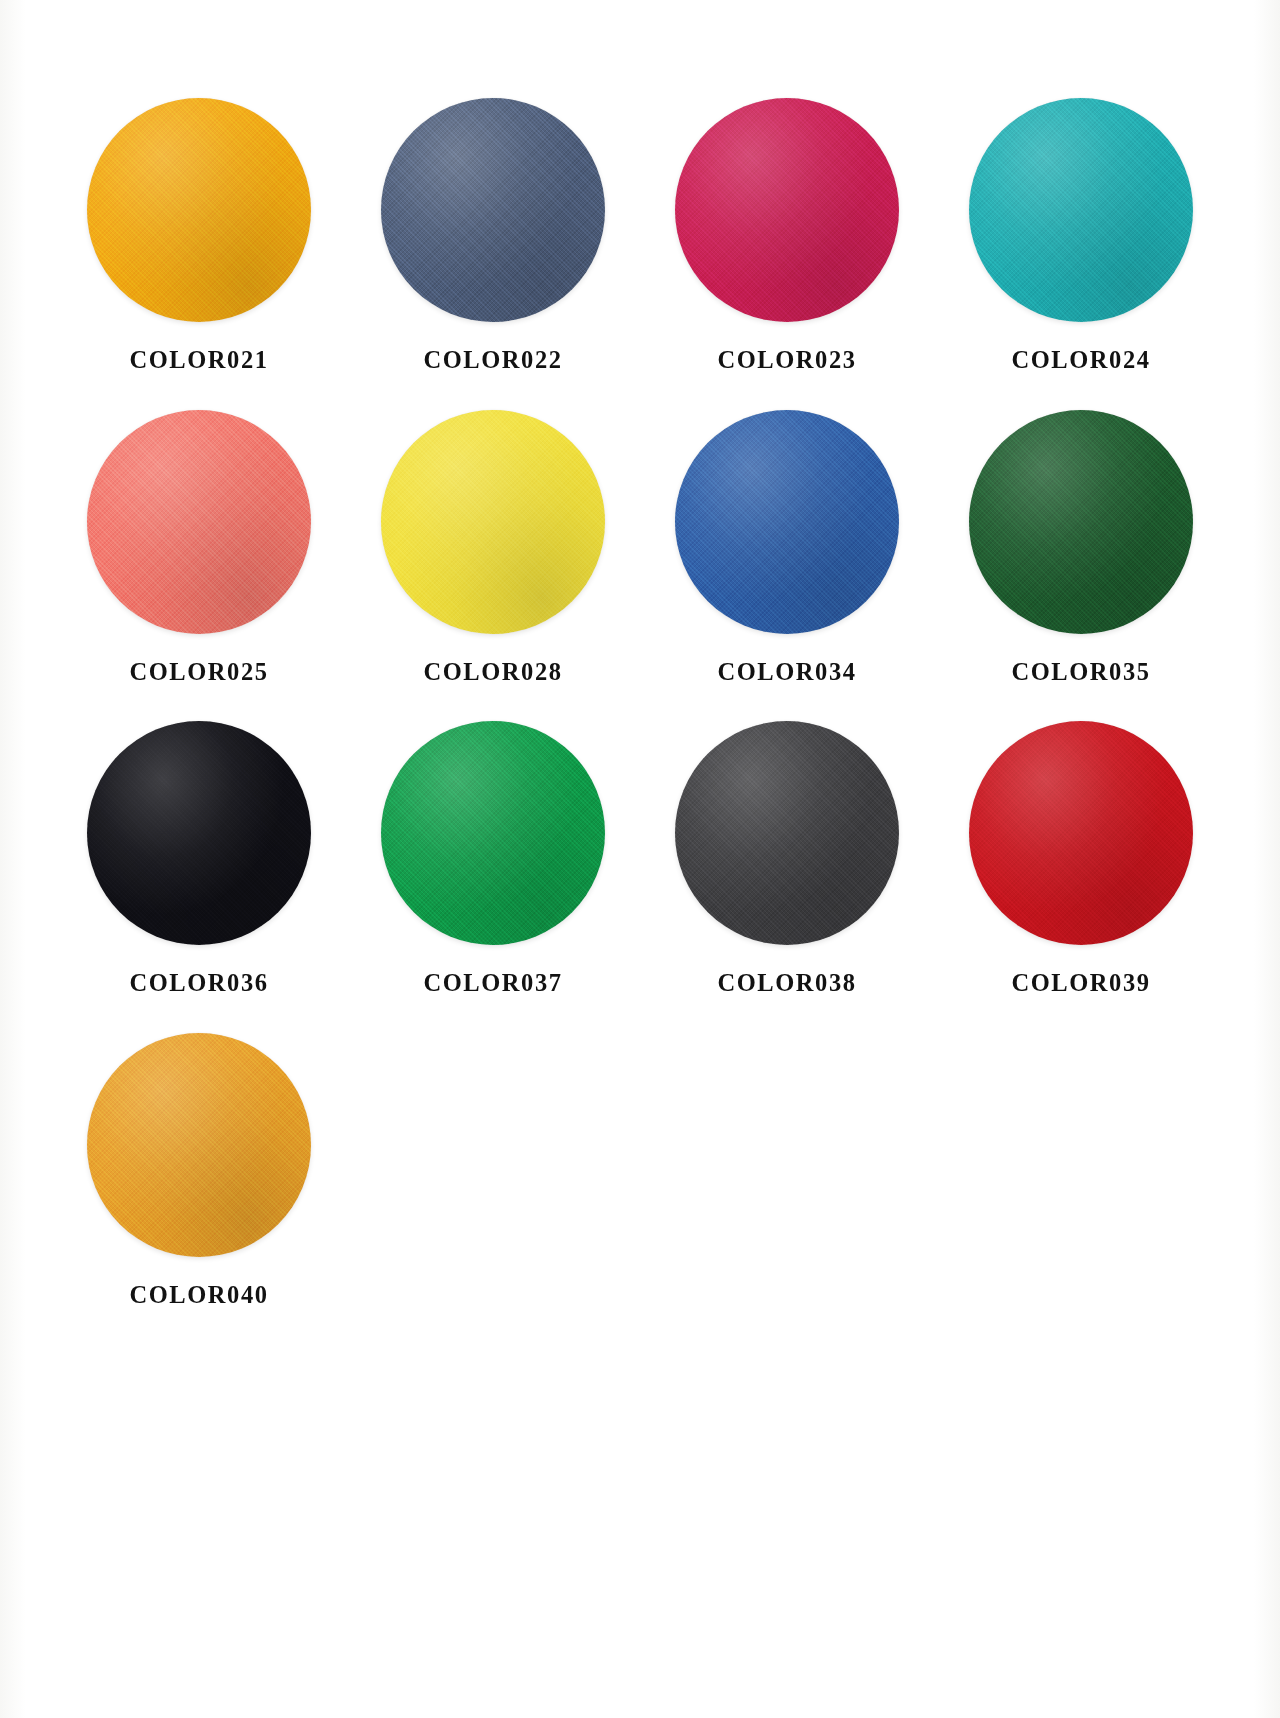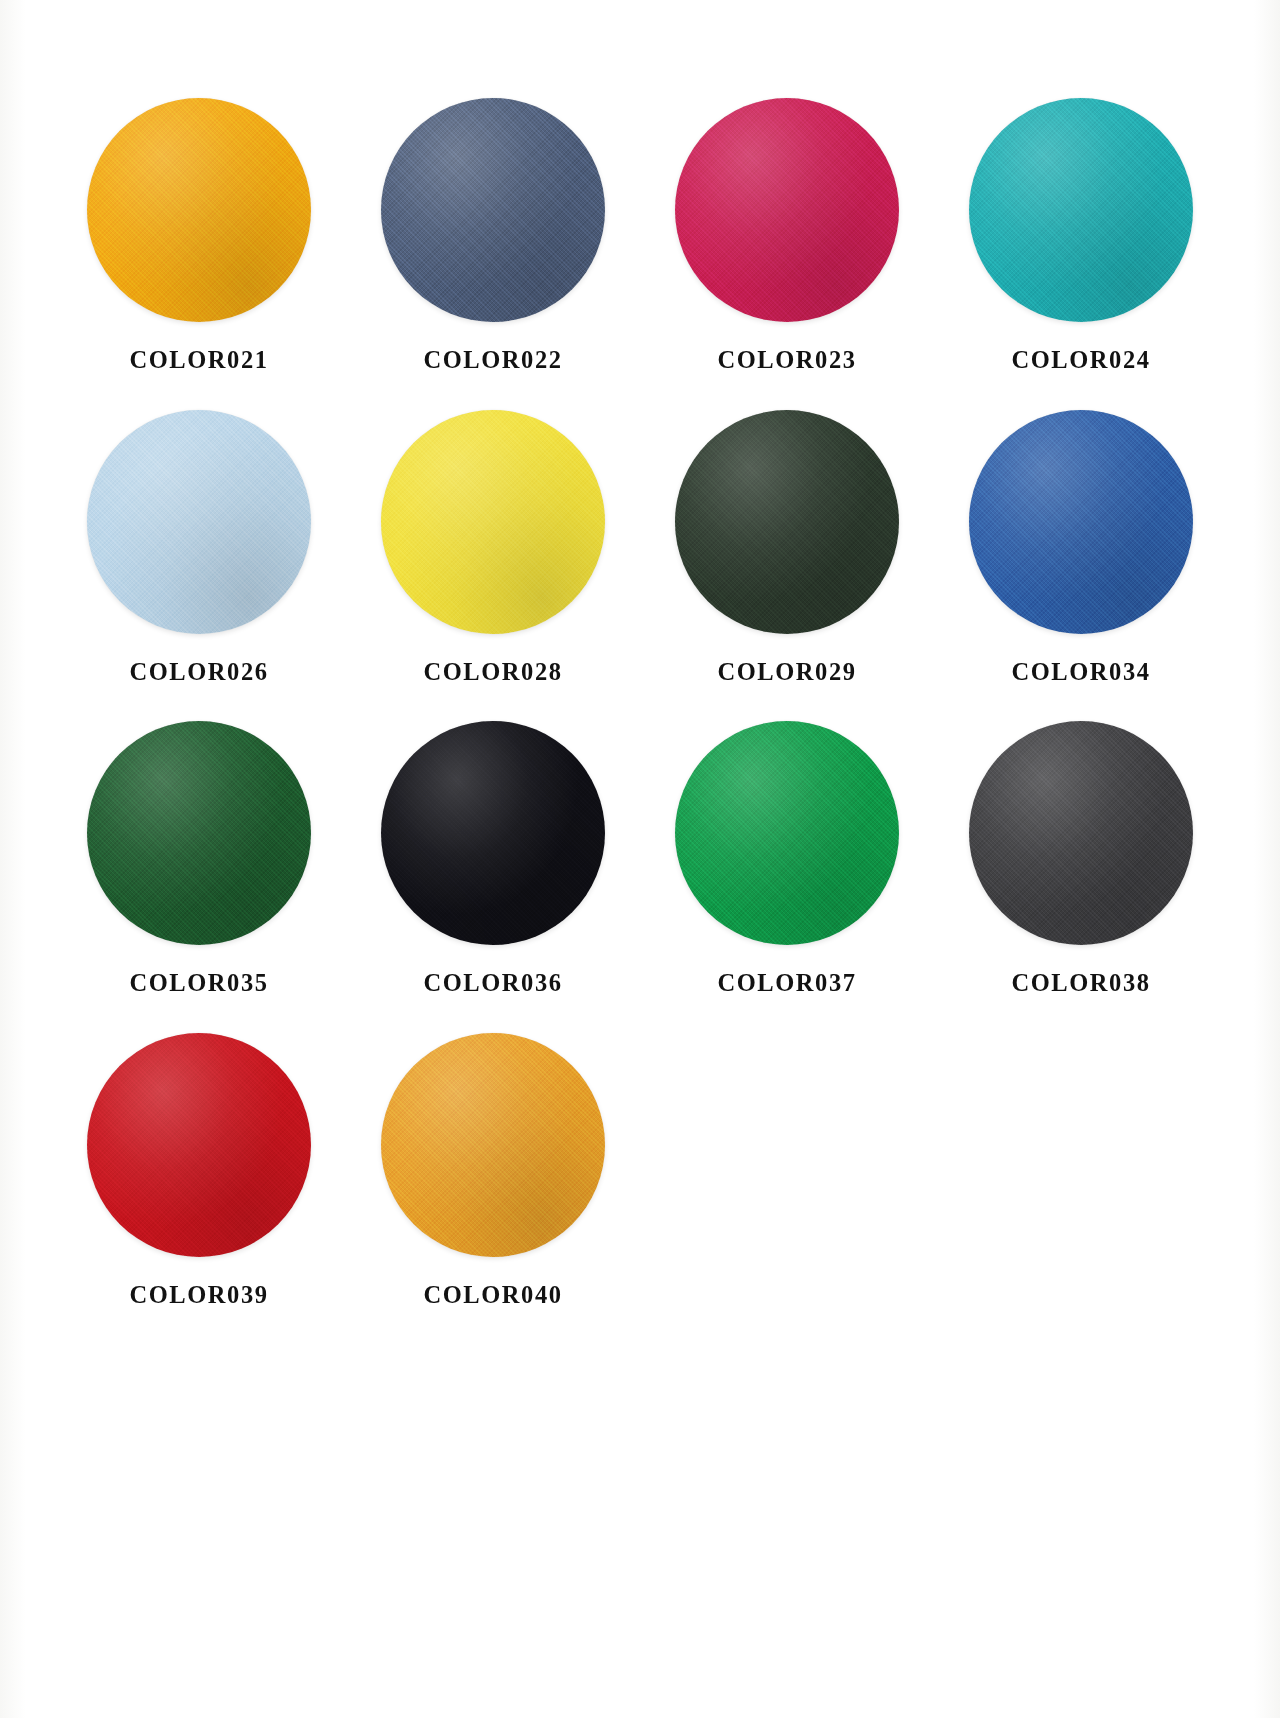--- a/index.html
+++ b/index.html
@@ -145,38 +145,32 @@
       <div class="swatch-label">COLOR023</div>
     </div>
     <div class="swatch-cell">
       <div class="swatch-disc-wrap">
         <div class="swatch-disc" style="background: rgb(32, 173, 177);"></div>
       </div>
       <div class="swatch-label">COLOR024</div>
     </div>
     <div class="swatch-cell">
       <div class="swatch-disc-wrap">
-        <div class="swatch-disc" style="background: rgb(187, 214, 233);"></div>
-      </div>
-      <div class="swatch-label">COLOR026</div>
+        <div class="swatch-disc" style="background: rgb(243, 119, 108);"></div>
+      </div>
+      <div class="swatch-label">COLOR025</div>
     </div>
     <div class="swatch-cell">
       <div class="swatch-disc-wrap">
         <div class="swatch-disc" style="background: rgb(242, 225, 62);"></div>
       </div>
       <div class="swatch-label">COLOR028</div>
     </div>
     <div class="swatch-cell">
       <div class="swatch-disc-wrap">
-        <div class="swatch-disc" style="background: rgb(44, 58, 45);"></div>
-      </div>
-      <div class="swatch-label">COLOR029</div>
-    </div>
-    <div class="swatch-cell">
-      <div class="swatch-disc-wrap">
         <div class="swatch-disc" style="background: rgb(47, 95, 168);"></div>
       </div>
       <div class="swatch-label">COLOR034</div>
     </div>
     <div class="swatch-cell">
       <div class="swatch-disc-wrap">
         <div class="swatch-disc" style="background: rgb(30, 91, 46);"></div>
       </div>
       <div class="swatch-label">COLOR035</div>
     </div>

